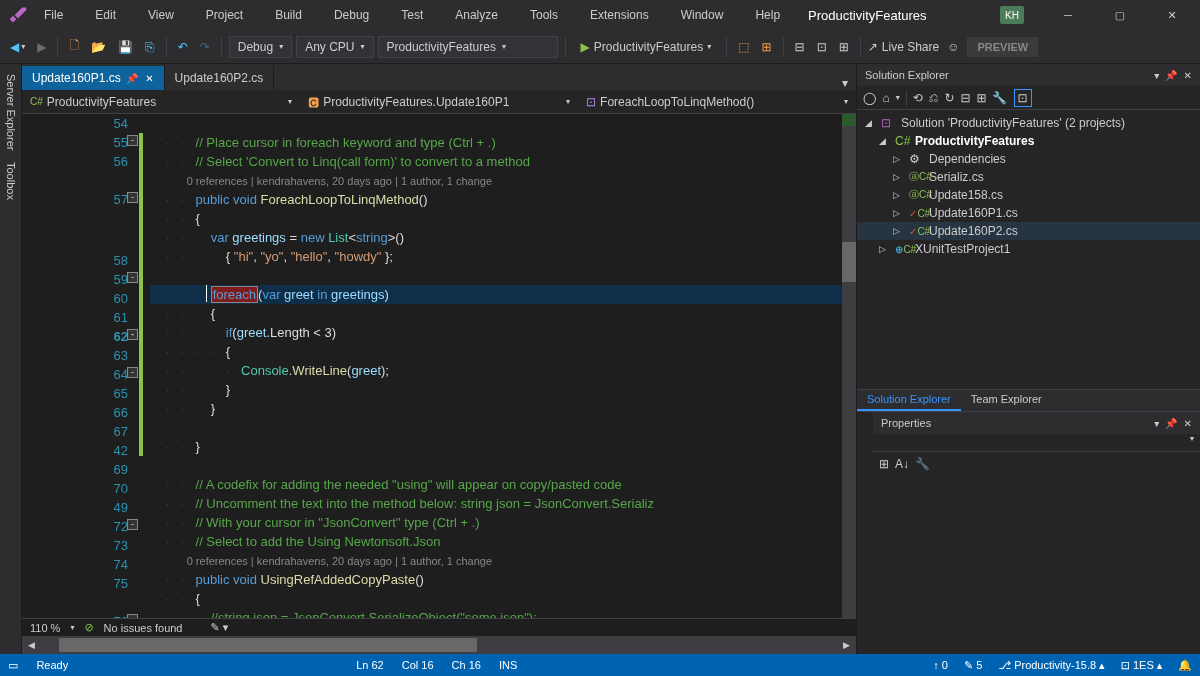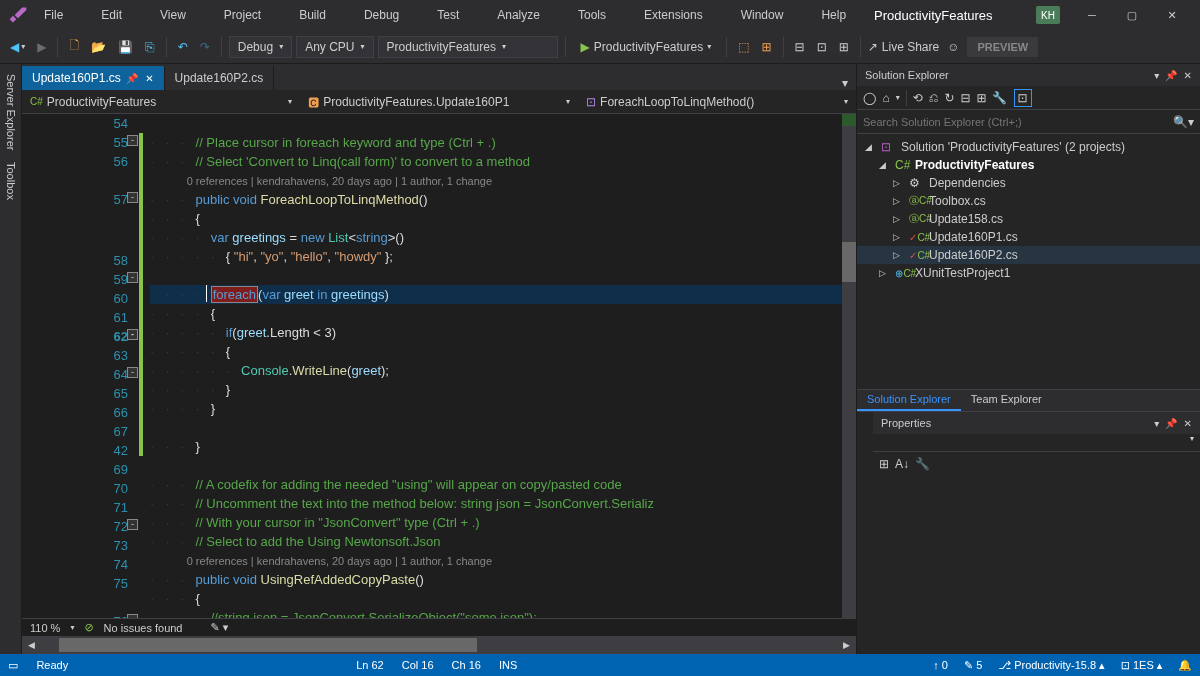--- a/index.html
+++ b/index.html
@@ -1,24 +1,24 @@
 <!DOCTYPE html>
 <html><head>
 <meta charset="utf-8">
 <style>
 * { margin:0; padding:0; box-sizing:border-box; font-family:'Segoe UI',Arial,sans-serif; }
 body { width:1200px; height:676px; background:#2d2d30; color:#ccc; font-size:12px; overflow:hidden; position:relative; }
 .titlebar { height:30px; background:#2d2d30; display:flex; align-items:center; padding:0 8px; }
 .vs-logo { width:20px; height:20px; margin-right:8px; }
-.menubar { display:flex; gap:22px; }
+.menubar { display:flex; gap:16px; }
 .menubar span { padding:4px 8px; font-size:12px; color:#ccc; cursor:pointer; }
 .titlebar-search { margin-left:8px; display:flex; align-items:center; background:#252526; border:1px solid #3f3f46; padding:2px 6px; width:150px; height:22px; }
 .titlebar-search input { background:transparent; border:none; color:#ccc; font-size:11px; width:110px; outline:none; }
 .sol-name { margin-left:20px; color:#fff; font-size:13px; }
-.win-controls { margin-left:auto; display:flex; gap:0; align-items:center; }
+.win-controls { margin-left:auto; display:flex; gap:12px; align-items:center; }
 .user-badge { width:24px; height:18px; background:#4a7c59; color:#fff; font-size:10px; display:flex; align-items:center; justify-content:center; border-radius:2px; margin-right:12px; }
 .win-btn { width:40px; height:28px; display:flex; align-items:center; justify-content:center; color:#ccc; font-size:11px; cursor:pointer; }
 
 .toolbar { height:34px; background:#2d2d30; display:flex; align-items:center; padding:0 6px; gap:4px; border-bottom:1px solid #1c1c1c; }
 .tb-btn { display:flex; align-items:center; padding:3px 4px; gap:2px; color:#ccc; cursor:pointer; }
 .tb-sep { width:1px; height:20px; background:#3f3f46; margin:0 3px; }
 .tb-dropdown { background:#333337; border:1px solid #3f3f46; padding:3px 8px; color:#ccc; font-size:12px; display:flex; align-items:center; gap:6px; }
 .tb-dropdown .arrow { font-size:8px; }
 .start-btn { display:flex; align-items:center; gap:4px; color:#ccc; padding:3px 8px; }
 .start-btn .tri { color:#8bc34a; }
@@ -222,21 +222,21 @@
           <div class="ln" style="height: 19px;">61</div>
           <div class="ln" style="height: 19px; font-weight: bold;">62<span class="fold">-</span></div>
           <div class="ln" style="height: 19px;">63</div>
           <div class="ln" style="height: 19px;">64<span class="fold">-</span></div>
           <div class="ln" style="height: 19px;">65</div>
           <div class="ln" style="height: 19px;">66</div>
           <div class="ln" style="height: 19px;">67</div>
           <div class="ln" style="height: 19px;">42</div>
           <div class="ln" style="height: 19px;">69</div>
           <div class="ln" style="height: 19px; padding-left: 22px;">70</div>
-          <div class="ln" style="height: 19px;">71</div>
+          <div class="ln" style="height: 19px;">49</div>
           <div class="ln" style="height: 19px;">72<span class="fold">-</span></div>
           <div class="ln" style="height: 19px; padding-left: 11px;">73</div>
           <div class="ln" style="height: 19px;">74</div>
           <div class="ln" style="height: 19px;">75</div>
           <div class="ln" style="height: 19px;">&nbsp;</div>
           <div class="ln" style="height: 19px;">76<span class="fold">-</span></div>
           <div class="ln" style="height: 19px;">77</div>
           <div class="ln" style="height: 19px;">78</div>
         </div>
       <div class="code-body" id="codebody"><div class="line"></div><div class="line"><span style="color:#3a3a3a">·   </span><span style="color:#3a3a3a">·   </span><span style="color:#3a3a3a">·   </span><span class="cmt">// Place cursor in foreach keyword and type (Ctrl + .)</span></div><div class="line"><span style="color:#3a3a3a">·   </span><span style="color:#3a3a3a">·   </span><span style="color:#3a3a3a">·   </span><span class="cmt">// Select 'Convert to Linq(call form)' to convert to a method</span></div><div class="line"><span class="codelens">            0 references | kendrahavens, 20 days ago | 1 author, 1 change</span></div><div class="line"><span style="color:#3a3a3a">·   </span><span style="color:#3a3a3a">·   </span><span style="color:#3a3a3a">·   </span><span class="kw">public </span><span class="kw">void </span><span class="method">ForeachLoopToLinqMethod</span><span class="punct">()</span></div><div class="line"><span style="color:#3a3a3a">·   </span><span style="color:#3a3a3a">·   </span><span style="color:#3a3a3a">·   </span><span class="punct">{</span></div><div class="line"><span style="color:#3a3a3a">·   </span><span style="color:#3a3a3a">·   </span><span style="color:#3a3a3a">·   </span><span style="color:#3a3a3a">·   </span><span class="kw">var </span><span class="ident">greetings</span><span class="plain"> = </span><span class="kw">new </span><span class="type">List</span><span class="punct">&lt;</span><span class="kw">string</span><span class="punct">&gt;()</span></div><div class="line"><span style="color:#3a3a3a">·   </span><span style="color:#3a3a3a">·   </span><span style="color:#3a3a3a">·   </span><span style="color:#3a3a3a">·   </span><span style="color:#3a3a3a">·   </span><span class="punct">{ </span><span class="str">"hi"</span><span class="punct">, </span><span class="str">"yo"</span><span class="punct">, </span><span class="str">"hello"</span><span class="punct">, </span><span class="str">"howdy"</span><span class="punct"> };</span></div><div class="line"></div><div class="line hl-line"><span style="color:#3a3a3a">·   </span><span style="color:#3a3a3a">·   </span><span style="color:#3a3a3a">·   </span><span style="color:#3a3a3a">·   </span><span class="kw hl-foreach">foreach</span><span class="punct">(</span><span class="kw">var </span><span class="ident">greet</span><span class="kw"> in </span><span class="ident">greetings</span><span class="punct">)</span></div><div class="line"><span style="color:#3a3a3a">·   </span><span style="color:#3a3a3a">·   </span><span style="color:#3a3a3a">·   </span><span style="color:#3a3a3a">·   </span><span class="punct">{</span></div><div class="line"><span style="color:#3a3a3a">·   </span><span style="color:#3a3a3a">·   </span><span style="color:#3a3a3a">·   </span><span style="color:#3a3a3a">·   </span><span style="color:#3a3a3a">·   </span><span class="kw">if</span><span class="punct">(</span><span class="ident">greet</span><span class="punct">.</span><span class="plain">Length &lt; </span><span class="plain">3</span><span class="punct">)</span></div><div class="line"><span style="color:#3a3a3a">·   </span><span style="color:#3a3a3a">·   </span><span style="color:#3a3a3a">·   </span><span style="color:#3a3a3a">·   </span><span style="color:#3a3a3a">·   </span><span class="punct">{</span></div><div class="line"><span style="color:#3a3a3a">·   </span><span style="color:#3a3a3a">·   </span><span style="color:#3a3a3a">·   </span><span style="color:#3a3a3a">·   </span><span style="color:#3a3a3a">·   </span><span style="color:#3a3a3a">·   </span><span class="type">Console</span><span class="punct">.</span><span class="method">WriteLine</span><span class="punct">(</span><span class="ident">greet</span><span class="punct">);</span></div><div class="line"><span style="color:#3a3a3a">·   </span><span style="color:#3a3a3a">·   </span><span style="color:#3a3a3a">·   </span><span style="color:#3a3a3a">·   </span><span style="color:#3a3a3a">·   </span><span class="punct">}</span></div><div class="line"><span style="color:#3a3a3a">·   </span><span style="color:#3a3a3a">·   </span><span style="color:#3a3a3a">·   </span><span style="color:#3a3a3a">·   </span><span class="punct">}</span></div><div class="line"></div><div class="line"><span style="color:#3a3a3a">·   </span><span style="color:#3a3a3a">·   </span><span style="color:#3a3a3a">·   </span><span class="punct">}</span></div><div class="line"></div><div class="line"><span style="color:#3a3a3a">·   </span><span style="color:#3a3a3a">·   </span><span style="color:#3a3a3a">·   </span><span class="cmt">// A codefix for adding the needed "using" will appear on copy/pasted code</span></div><div class="line"><span style="color:#3a3a3a">·   </span><span style="color:#3a3a3a">·   </span><span style="color:#3a3a3a">·   </span><span class="cmt">// Uncomment the text into the method below: string json = JsonConvert.Serializ</span></div><div class="line"><span style="color:#3a3a3a">·   </span><span style="color:#3a3a3a">·   </span><span style="color:#3a3a3a">·   </span><span class="cmt">// With your cursor in "JsonConvert" type (Ctrl + .)</span></div><div class="line"><span style="color:#3a3a3a">·   </span><span style="color:#3a3a3a">·   </span><span style="color:#3a3a3a">·   </span><span class="cmt">// Select to add the Using Newtonsoft.Json</span></div><div class="line"><span class="codelens">            0 references | kendrahavens, 20 days ago | 1 author, 1 change</span></div><div class="line"><span style="color:#3a3a3a">·   </span><span style="color:#3a3a3a">·   </span><span style="color:#3a3a3a">·   </span><span class="kw">public </span><span class="kw">void </span><span class="method">UsingRefAddedCopyPaste</span><span class="punct">()</span></div><div class="line"><span style="color:#3a3a3a">·   </span><span style="color:#3a3a3a">·   </span><span style="color:#3a3a3a">·   </span><span class="punct">{</span></div><div class="line"><span style="color:#3a3a3a">·   </span><span style="color:#3a3a3a">·   </span><span style="color:#3a3a3a">·   </span><span style="color:#3a3a3a">·   </span><span class="cmt">//string json = JsonConvert.SerializeObject("some json");</span></div><div style="position: absolute; left: 68px; top: 171px; width: 1px; height: 17px; background: rgb(255, 255, 255);"></div></div>
@@ -278,44 +278,40 @@
       <span style="font-size:8px">▾</span>
       <span style="width:1px;height:16px;background:#3f3f46"></span>
       <span class="ico">⟲</span>
       <span class="ico">⎌</span>
       <span class="ico">↻</span>
       <span class="ico">⊟</span>
       <span class="ico">⊞</span>
       <span class="ico">🔧</span>
       <span class="ico" style="border:1px solid #3794ff;padding:1px 3px">⊡</span>
     </div>
-    <div class="se-search">
-      <input placeholder="Search Solution Explorer (Ctrl+;)" style="">
-      <span>🔍▾</span>
-    </div>
     <div class="se-tree">
       <div class="node" style="padding-left:8px">
           <span class="twisty">◢</span>
           <span class="fico" style="color:#b85cc8">⊡</span>
           <span>Solution 'ProductivityFeatures' (2 projects)</span>
         </div>
       <div class="node" style="padding-left:22px">
           <span class="twisty">◢</span>
           <span class="fico" style="color:#8bc34a">C#</span>
           <span class="bold">ProductivityFeatures</span>
         </div>
       <div class="node" style="padding-left:36px">
           <span class="twisty">▷</span>
           <span class="fico">⚙</span>
           <span>Dependencies</span>
         </div>
       <div class="node" style="padding-left:36px">
           <span class="twisty">▷</span>
           <span class="fico" style="color:#8bc34a;font-size:10px">ⓐC#</span>
-          <span>Toolbox.cs</span>
+          <span>Serializ.cs</span>
         </div>
       <div class="node" style="padding-left:36px">
           <span class="twisty">▷</span>
           <span class="fico" style="color:#8bc34a;font-size:10px">ⓐC#</span>
           <span>Update158.cs</span>
         </div>
       <div class="node" style="padding-left:36px">
           <span class="twisty">▷</span>
           <span class="fico" style="font-size:10px"><span style="color:#e74c3c">✓</span><span style="color:#8bc34a">C#</span></span>
           <span>Update160P1.cs</span>

